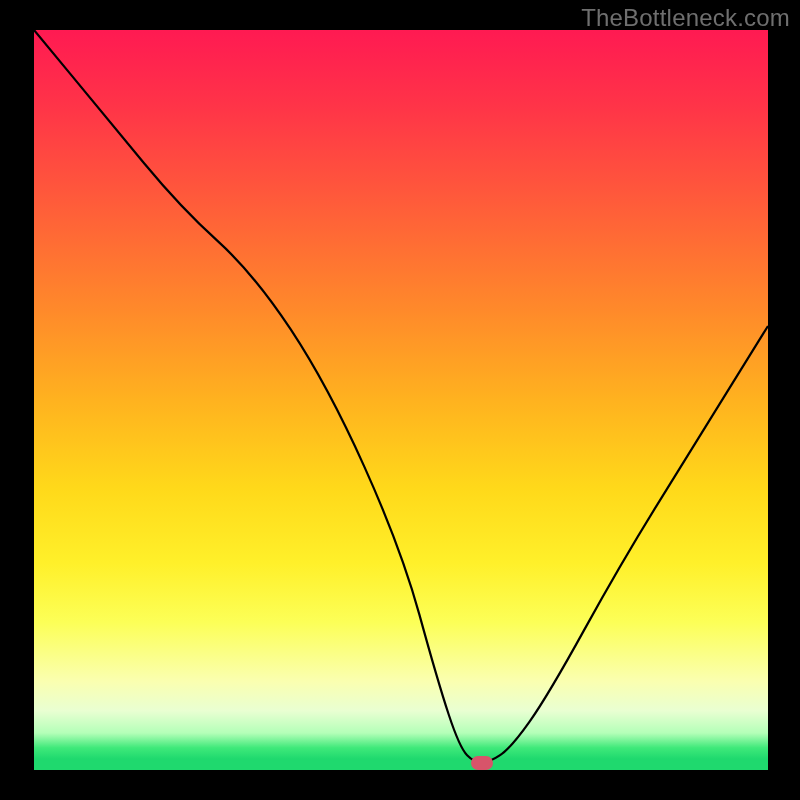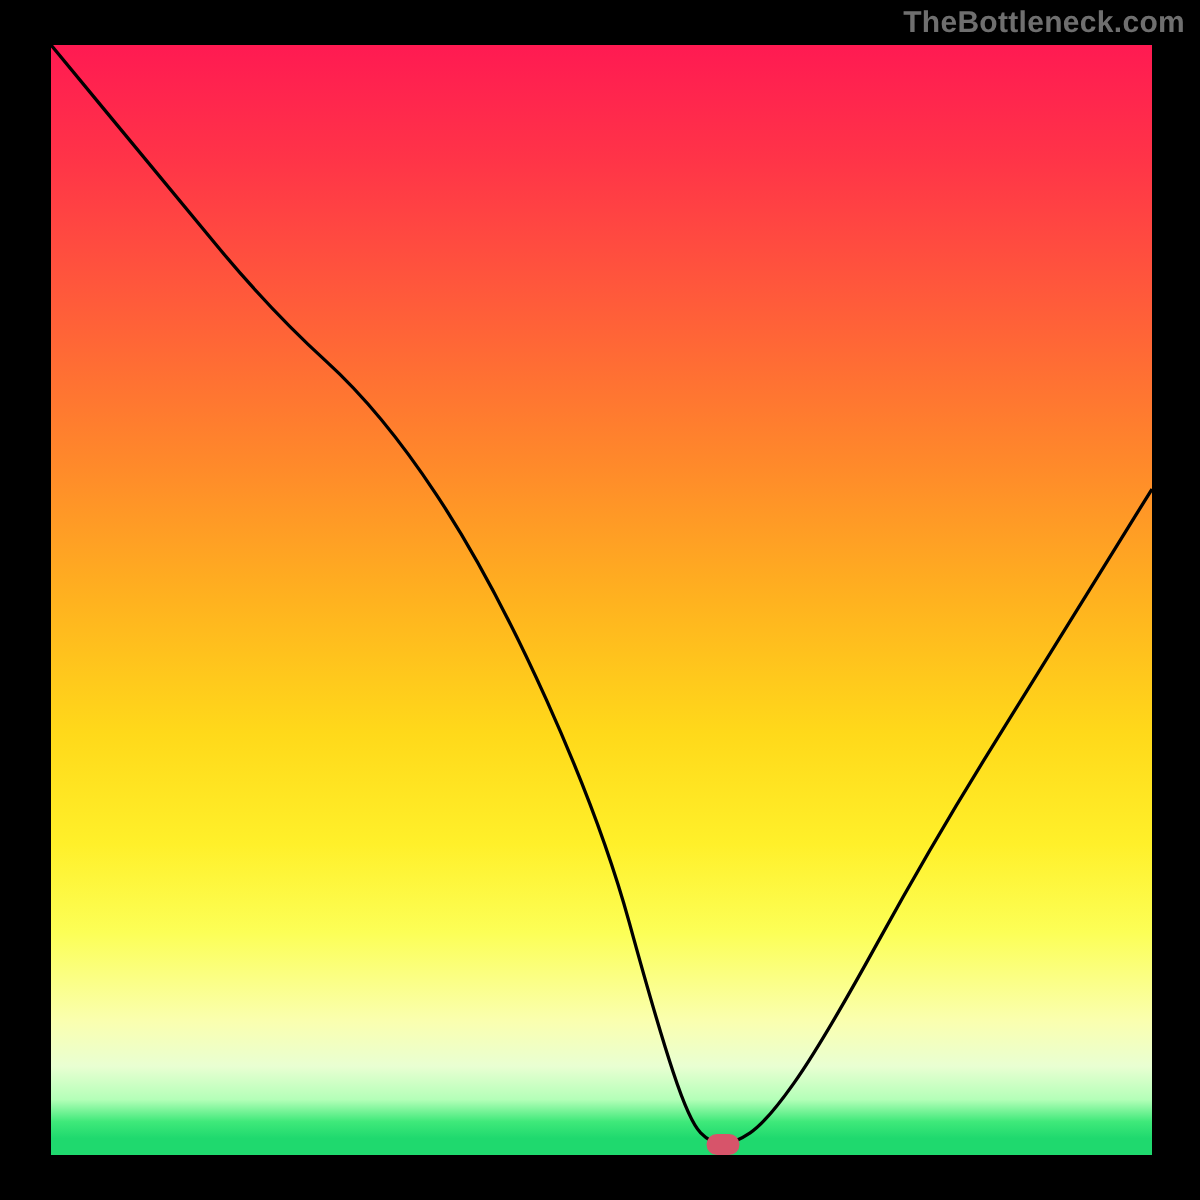--- a/index.html
+++ b/index.html
@@ -15,22 +15,22 @@
     position: relative;
     width: 800px;
     height: 800px;
     background: #000000;
   }
   .watermark {
     position: absolute;
     top: 4px;
     right: 10px;
     color: #6f6f6f;
-    font-size: 20px;
-    font-weight: 700;
+    font-size: 24px;
+    font-weight: 400;
     letter-spacing: 0.2px;
     z-index: 10;
   }
   .plot-area {
     position: absolute;
     left: 34px;
     top: 30px;
     width: 734px;
     height: 740px;
     overflow: hidden;

